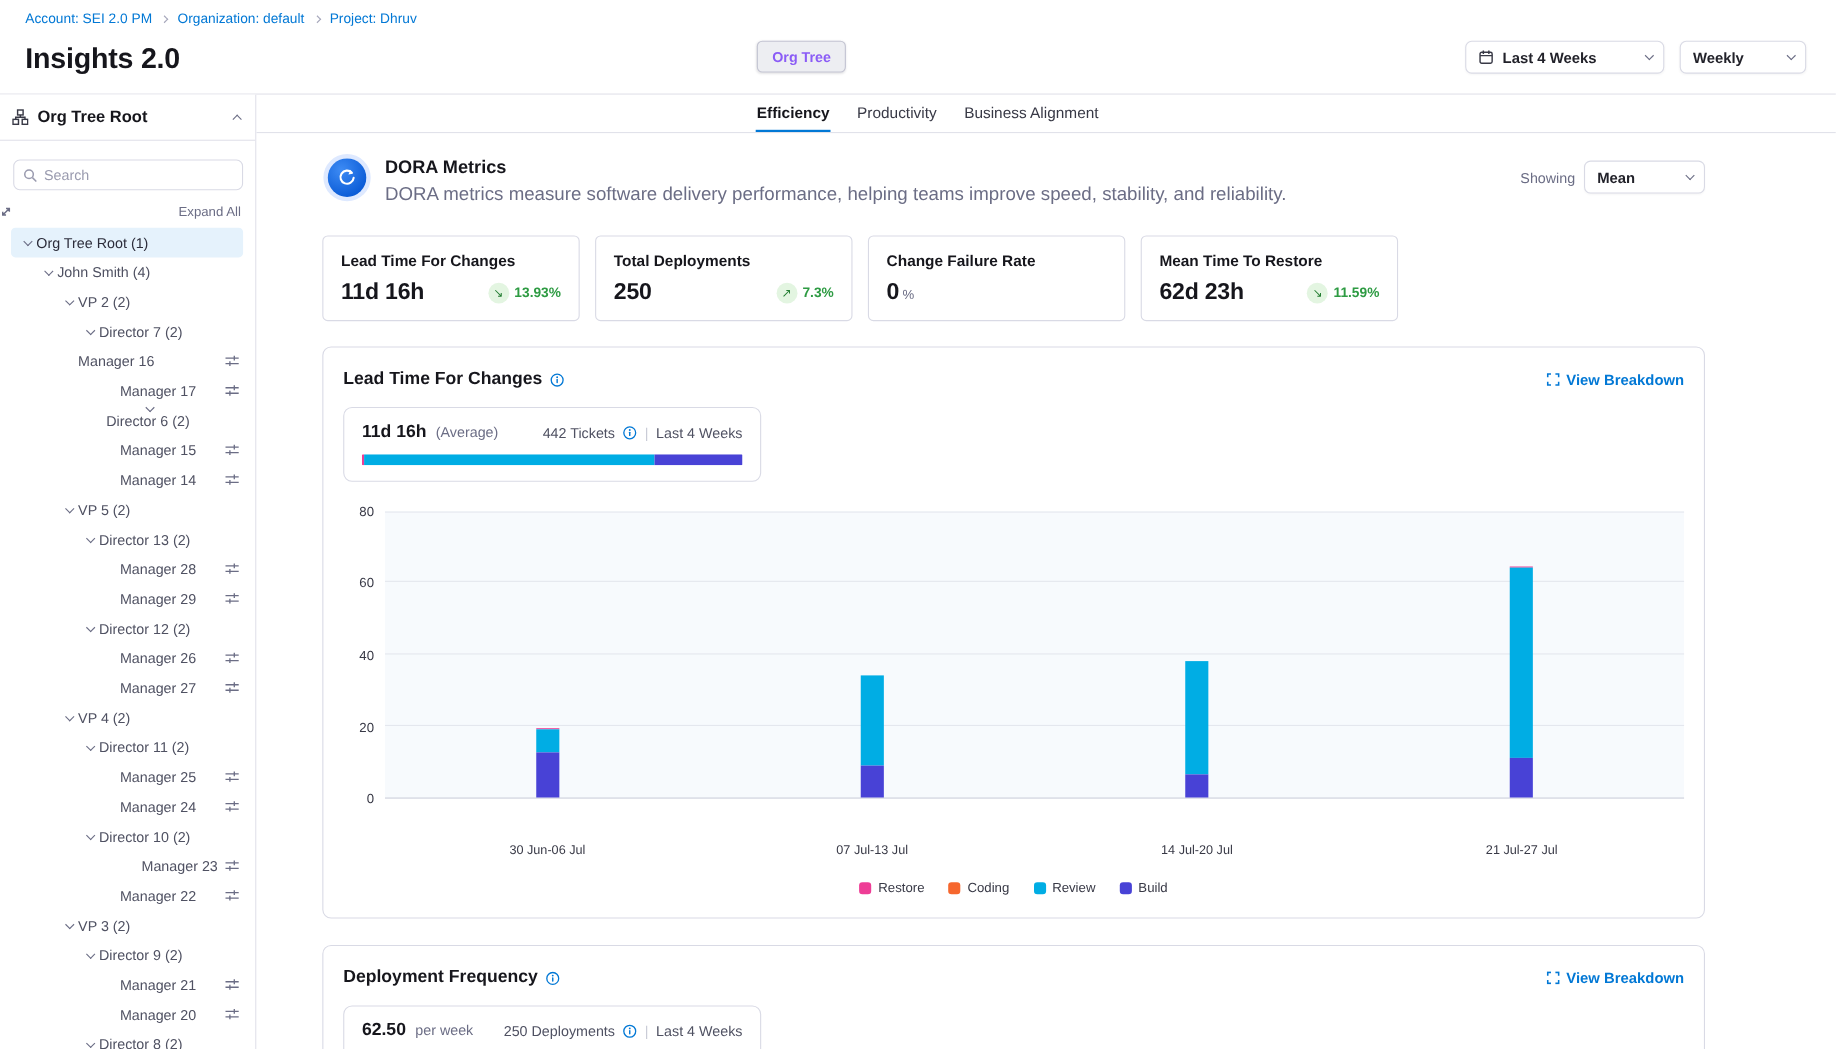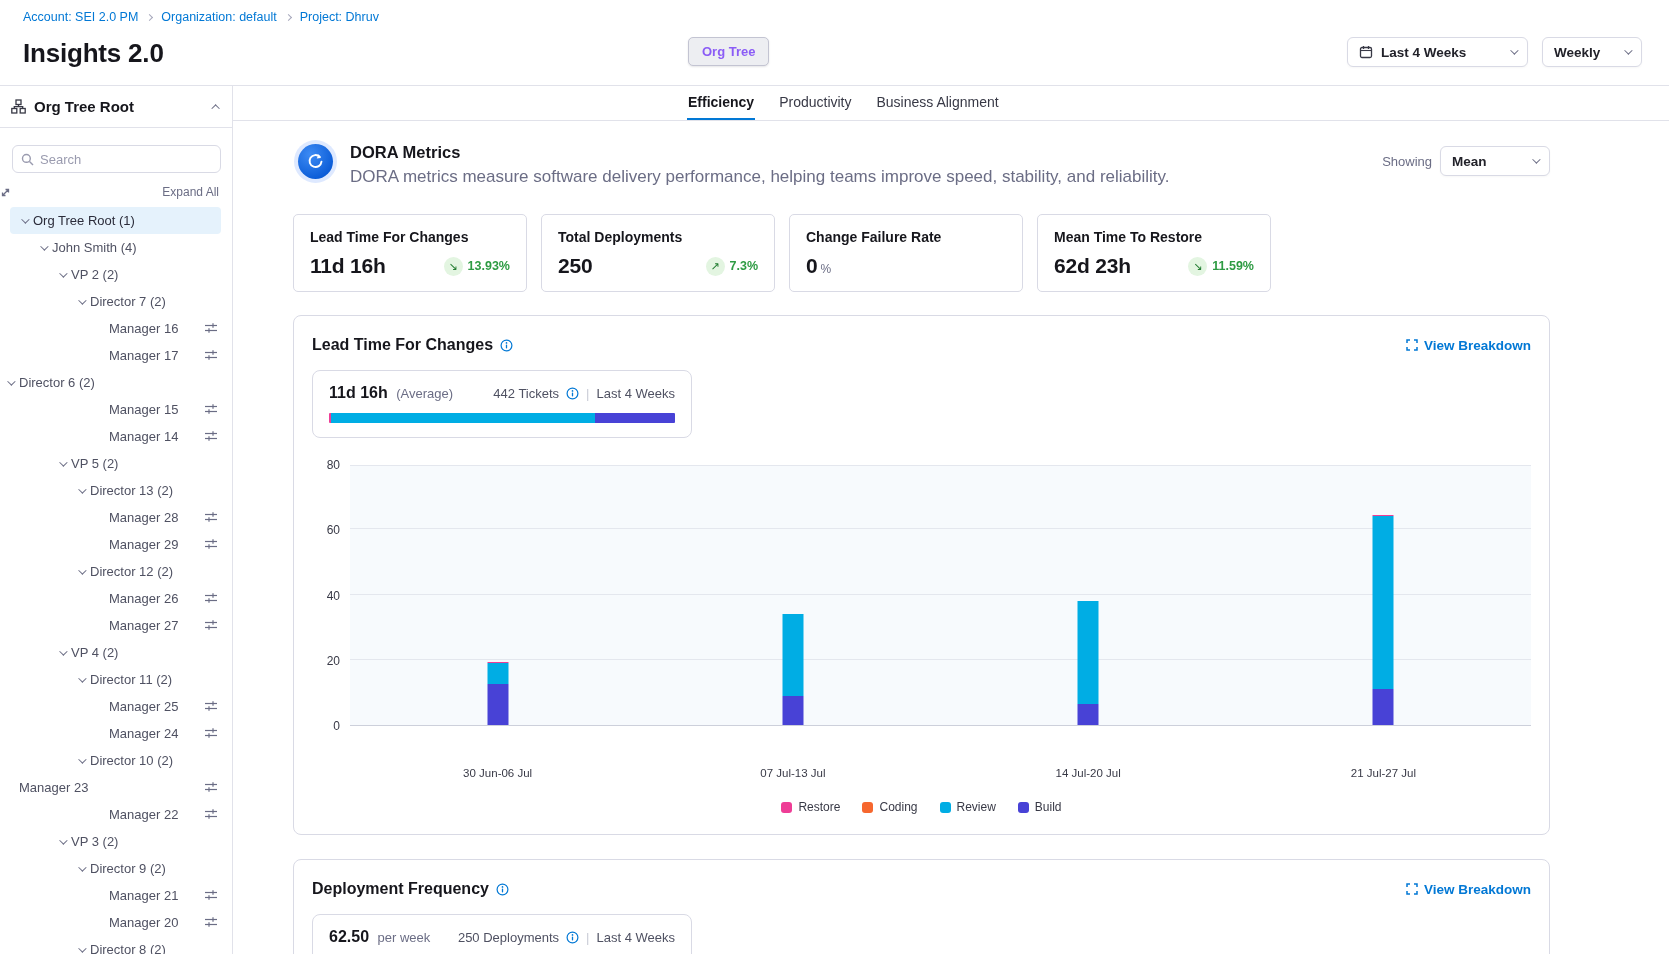--- a/index.html
+++ b/index.html
@@ -24,21 +24,21 @@
     box-shadow:0 1px 2px rgba(40,41,61,.12); cursor:pointer;
   }
   .header-controls { position:absolute; top:37px; right:27px; display:flex; gap:14px; }
   .select {
     height:30px; border:1px solid #D9DAE5; border-radius:6px; background:#fff;
     display:flex; align-items:center; gap:8px; padding:0 11px; cursor:pointer;
     font-size:13.5px; font-weight:600; color:#22222A;
     box-shadow:0 1px 2px rgba(40,41,61,.04);
   }
   .select.w-range { width:181px; }
-  .select.w-gran  { width:100px; }
+  .select.w-gran  { width:115px; }
   .select .grow { flex:1; }
   .chev { display:inline-block; width:6px; height:6px; border-right:1.5px solid #6B6D85; border-bottom:1.5px solid #6B6D85; }
   .chev.down { transform:rotate(45deg) translateY(-2px); }
   .chev.up   { transform:rotate(-135deg) translateY(-2px); }
 
   
   .workspace { display:flex; height:869px; border-top:1px solid #E1E2EA; }
 
   
   .sidebar { width:233px; min-width:233px; border-right:1px solid #E1E2EA; background:#fff; overflow:hidden; }
@@ -199,21 +199,21 @@
             <span class="chev down"></span>
           </span>
           <span class="tree-label">VP 2 (2)</span>
         </div>
         <div class="tree-row" style="padding-left: 71px;">
           <span class="chev-box">
             <span class="chev down"></span>
           </span>
           <span class="tree-label">Director 7 (2)</span>
         </div>
-        <div class="tree-row" style="padding-left: 90px;">
+        <div class="tree-row" style="padding-left: 52px;">
           <span class="chev-box"></span>
           <span class="tree-label">Manager 16</span>
           <span class="row-sliders">
             <svg width="14" height="14" viewBox="0 0 14 14" fill="none" stroke="#6B6D85" stroke-width="1.2">
               <line x1="1" y1="4.5" x2="13" y2="4.5"></line>
               <line x1="9" y1="2.3" x2="9" y2="6.7"></line>
               <line x1="1" y1="9.5" x2="13" y2="9.5"></line>
               <line x1="5" y1="7.3" x2="5" y2="11.7"></line>
             </svg>
           </span>
@@ -223,21 +223,21 @@
           <span class="tree-label">Manager 17</span>
           <span class="row-sliders">
             <svg width="14" height="14" viewBox="0 0 14 14" fill="none" stroke="#6B6D85" stroke-width="1.2">
               <line x1="1" y1="4.5" x2="13" y2="4.5"></line>
               <line x1="9" y1="2.3" x2="9" y2="6.7"></line>
               <line x1="1" y1="9.5" x2="13" y2="9.5"></line>
               <line x1="5" y1="7.3" x2="5" y2="11.7"></line>
             </svg>
           </span>
         </div>
-        <div class="tree-row" style="">
+        <div class="tree-row" style="padding-left: 71px; flex-direction: column;">
           <span class="chev-box">
             <span class="chev down"></span>
           </span>
           <span class="tree-label">Director 6 (2)</span>
         </div>
         <div class="tree-row" style="padding-left: 90px;">
           <span class="chev-box"></span>
           <span class="tree-label">Manager 15</span>
           <span class="row-sliders">
             <svg width="14" height="14" viewBox="0 0 14 14" fill="none" stroke="#6B6D85" stroke-width="1.2">
@@ -361,21 +361,21 @@
               <line x1="5" y1="7.3" x2="5" y2="11.7"></line>
             </svg>
           </span>
         </div>
         <div class="tree-row" style="padding-left: 71px;">
           <span class="chev-box">
             <span class="chev down"></span>
           </span>
           <span class="tree-label">Director 10 (2)</span>
         </div>
-        <div class="tree-row" style="">
+        <div class="tree-row" style=" justify-content: flex-end;">
           <span class="chev-box"></span>
           <span class="tree-label">Manager 23</span>
           <span class="row-sliders">
             <svg width="14" height="14" viewBox="0 0 14 14" fill="none" stroke="#6B6D85" stroke-width="1.2">
               <line x1="1" y1="4.5" x2="13" y2="4.5"></line>
               <line x1="9" y1="2.3" x2="9" y2="6.7"></line>
               <line x1="1" y1="9.5" x2="13" y2="9.5"></line>
               <line x1="5" y1="7.3" x2="5" y2="11.7"></line>
             </svg>
           </span>

